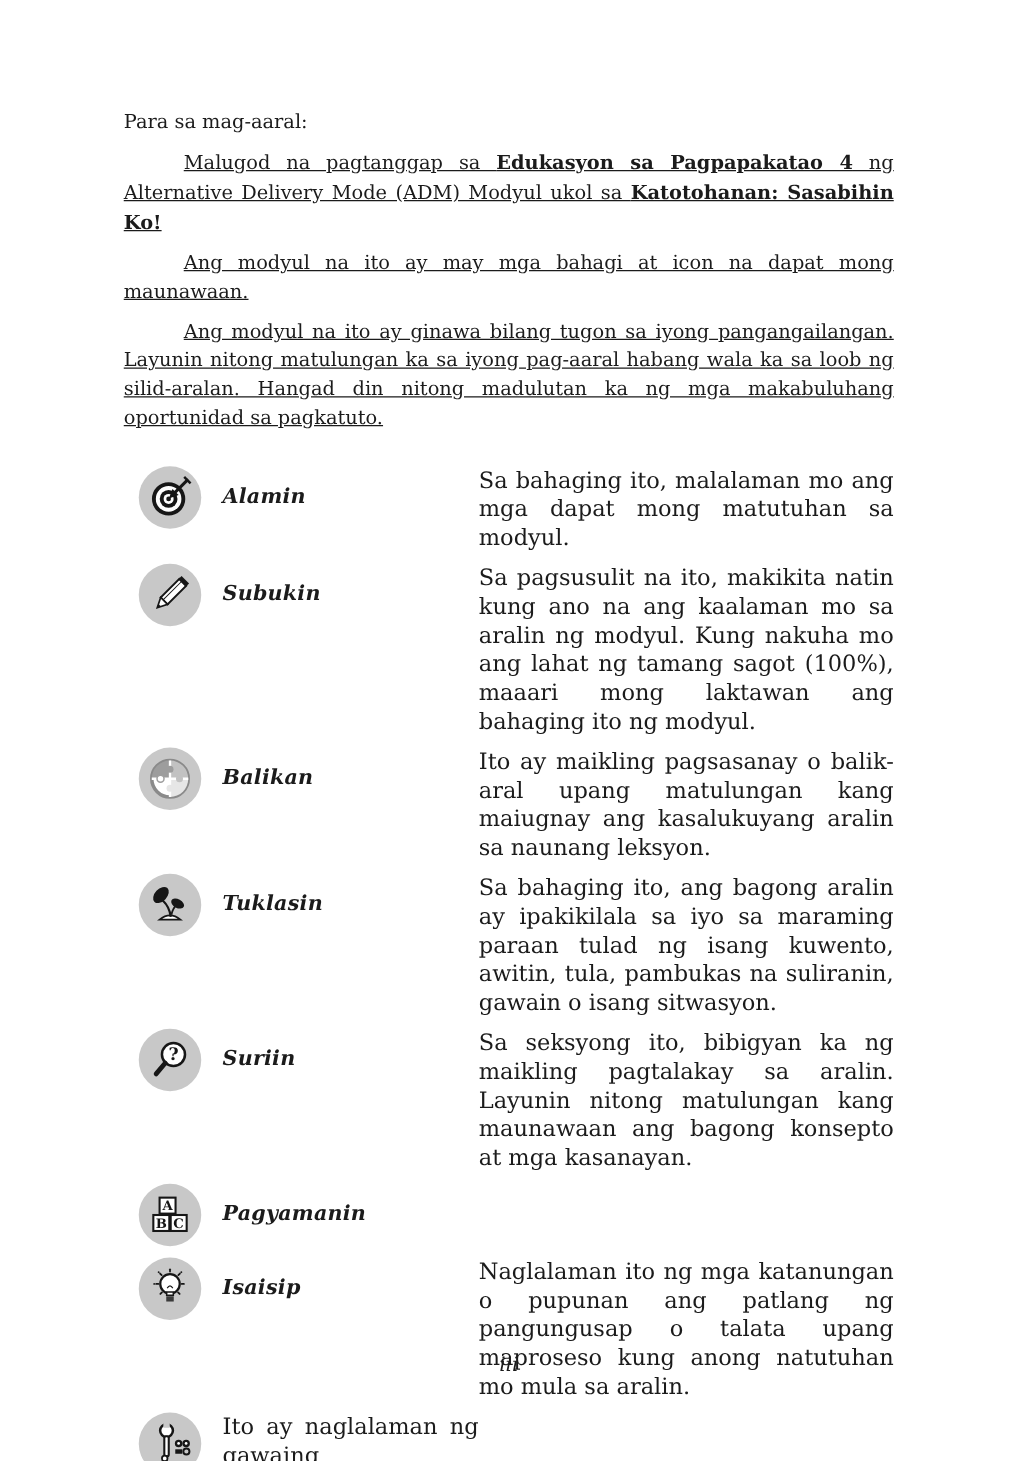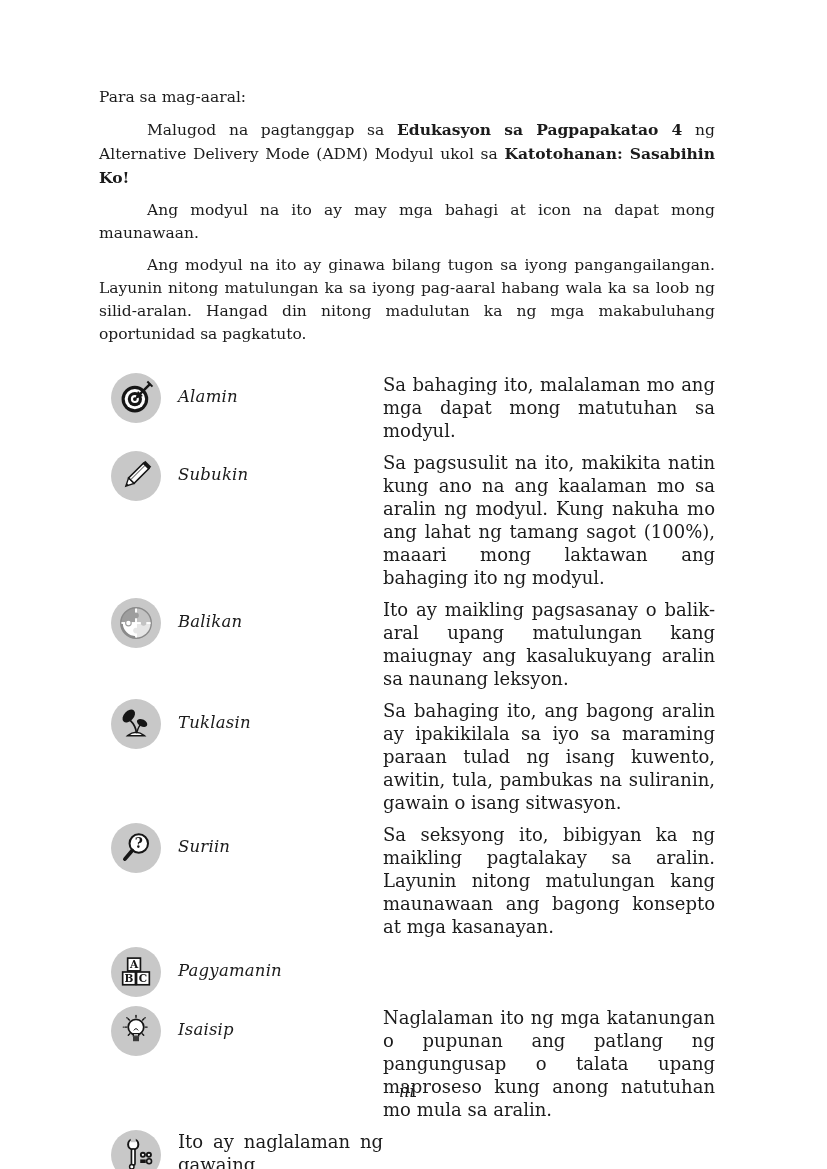--- a/index.html
+++ b/index.html
@@ -7,30 +7,30 @@
     position:relative;
     width:814px;height:1169px;
     background:#ffffff;
     overflow:hidden;
     font-family:"DejaVu Serif", serif;
     color:#1b1b1b;
   }
   .content{padding:86px 99px 0 99px;}
   p{margin:0 0 9px 0;font-size:15.5px;line-height:23px;text-align:justify;}
   .heading{text-align:left;}
-  .indent{text-indent:48px;}
+  .indent{text-indent:48px;text-decoration:underline;}
   .rows{margin-top:26px;}
   .row{display:grid;grid-template-columns:79px 205px 1fr;margin-bottom:8px;align-items:start;}
   .icon-circle{
     width:50px;height:50px;border-radius:50%;
     background:#c8c8c8;margin-left:12px;margin-top:1px;
     display:flex;align-items:center;justify-content:center;
   }
   .label{
-    font-weight:normal;font-style:italic;font-size:16.5px;
+    font-weight:bold;font-style:italic;font-size:16.5px;
     padding-top:15px;letter-spacing:.2px;
   }
   .desc{font-size:18px;line-height:23px;text-align:justify;padding-top:1px;}
   .pagenum{
     position:absolute;top:1082px;left:0;right:0;
     text-align:center;font-size:16px;font-style:italic;
   }
   svg{display:block;}
 </style>
 </head>

